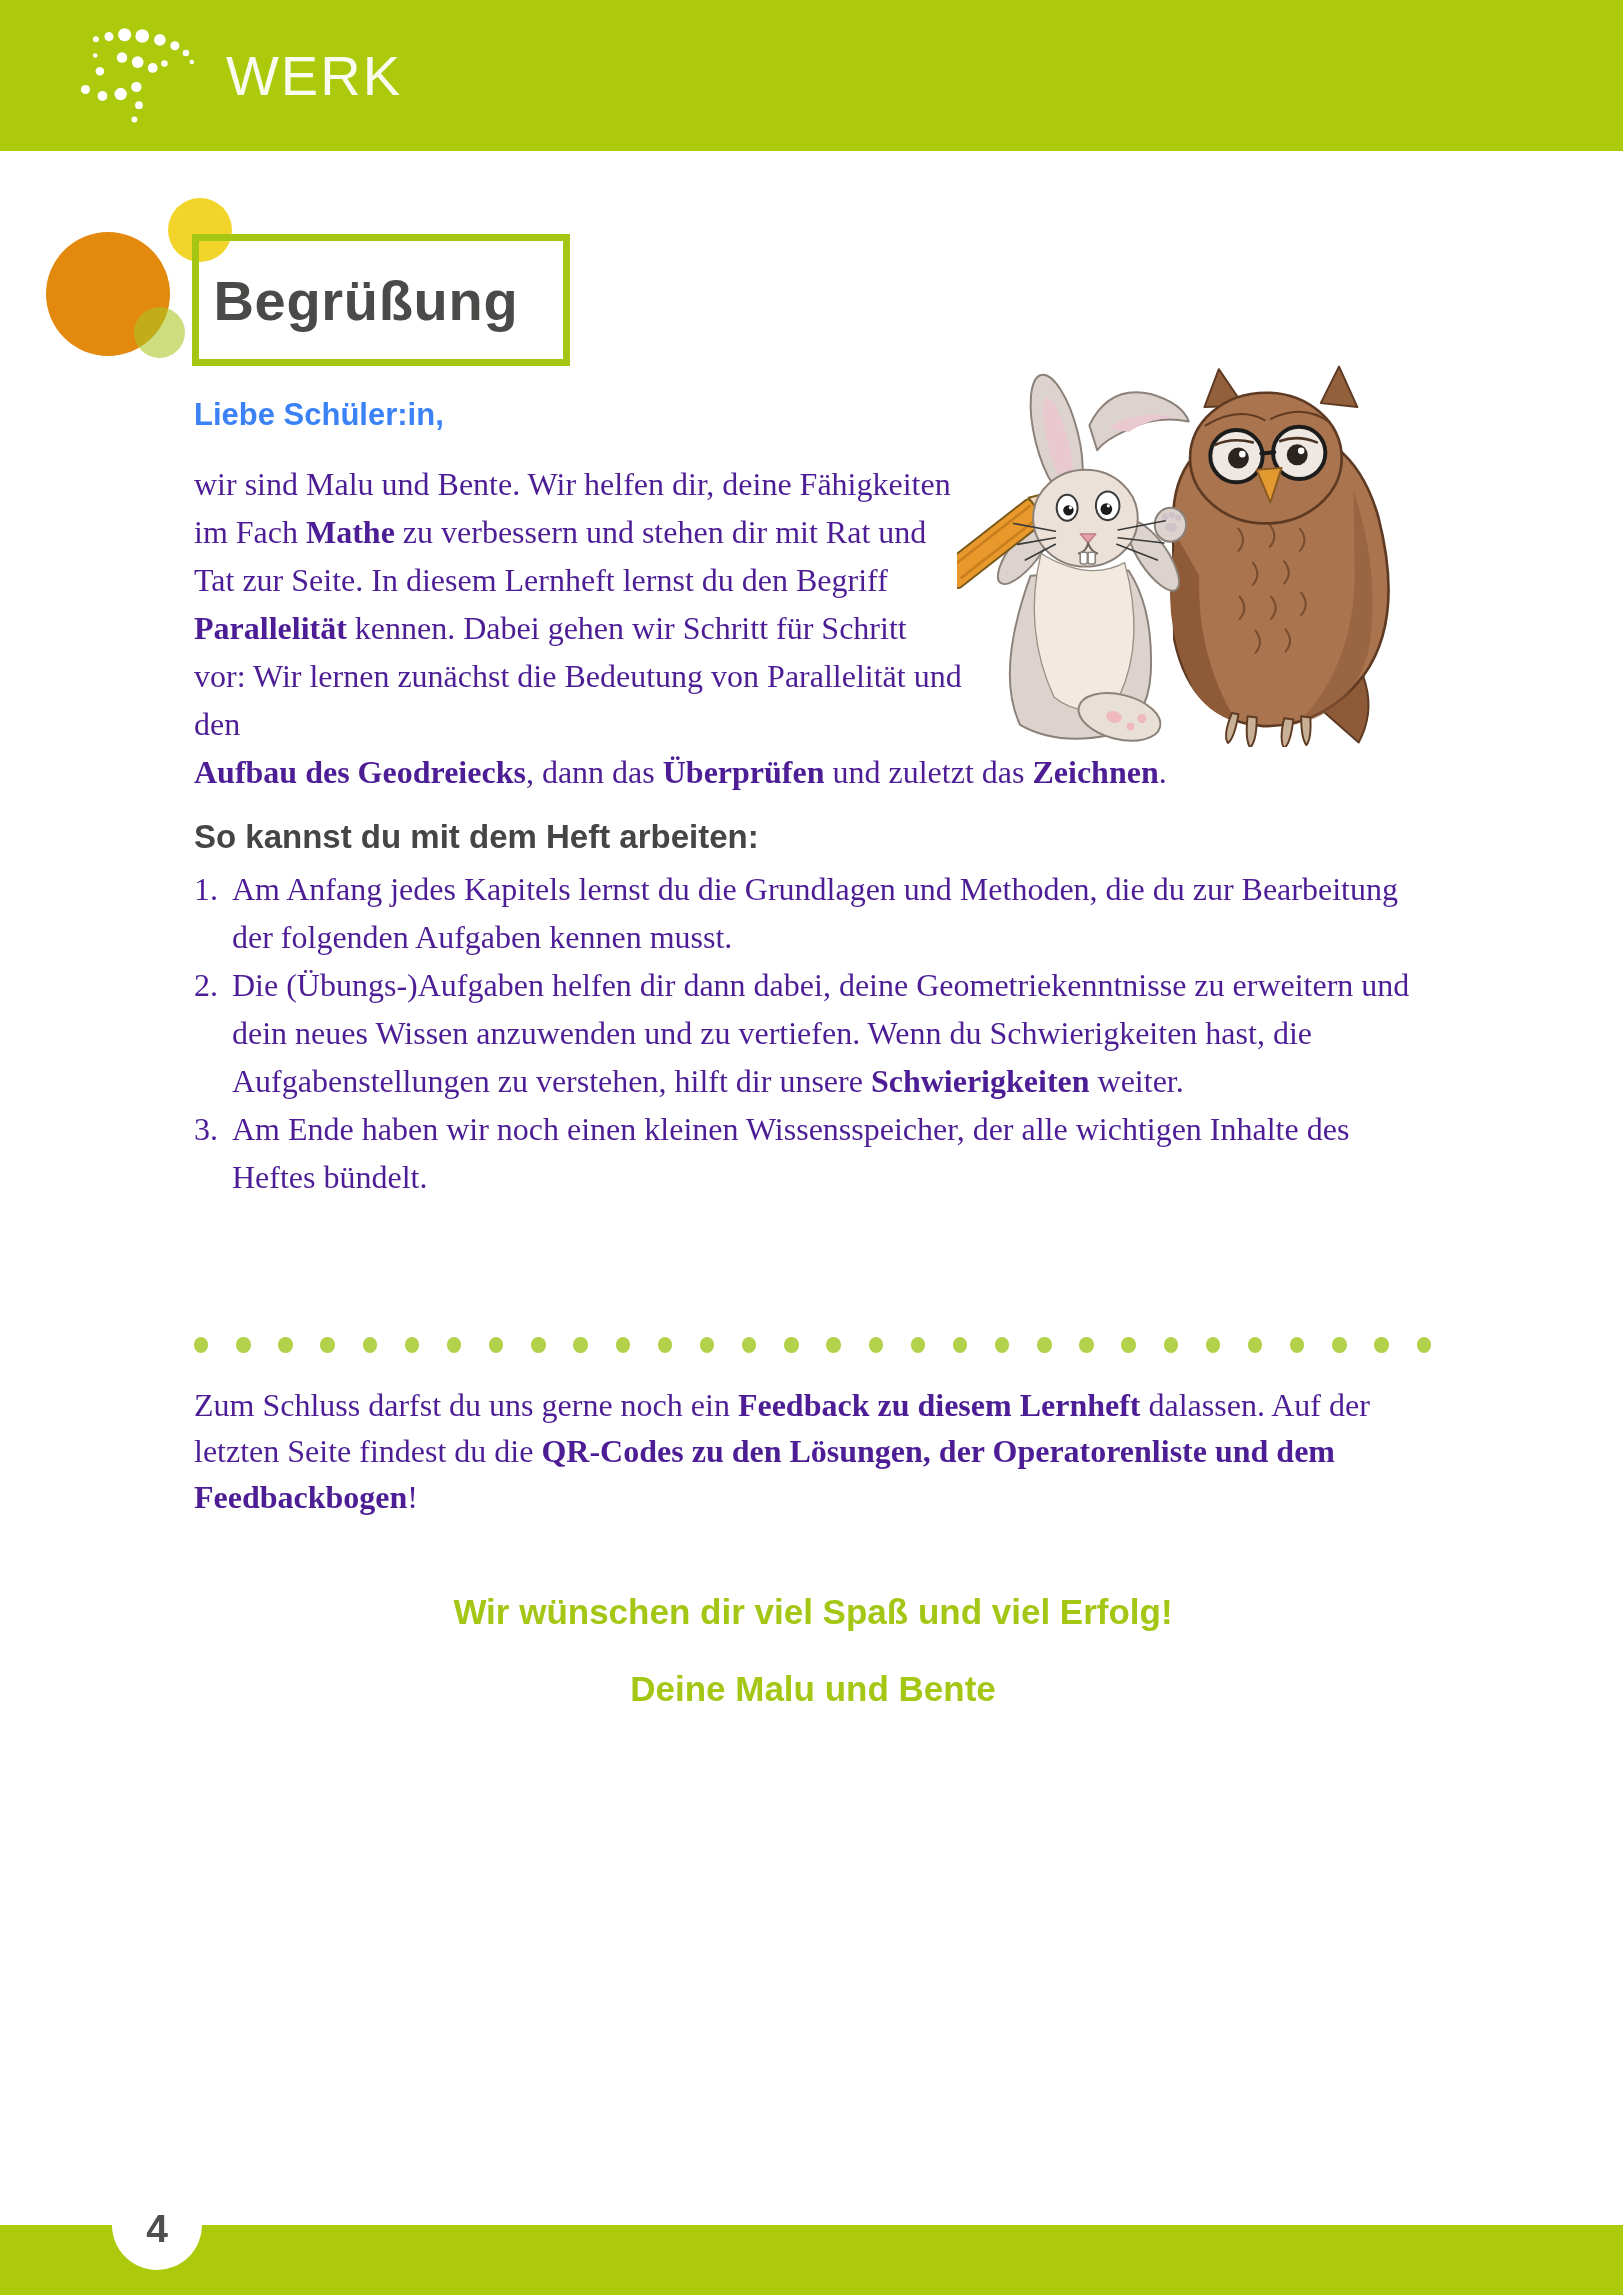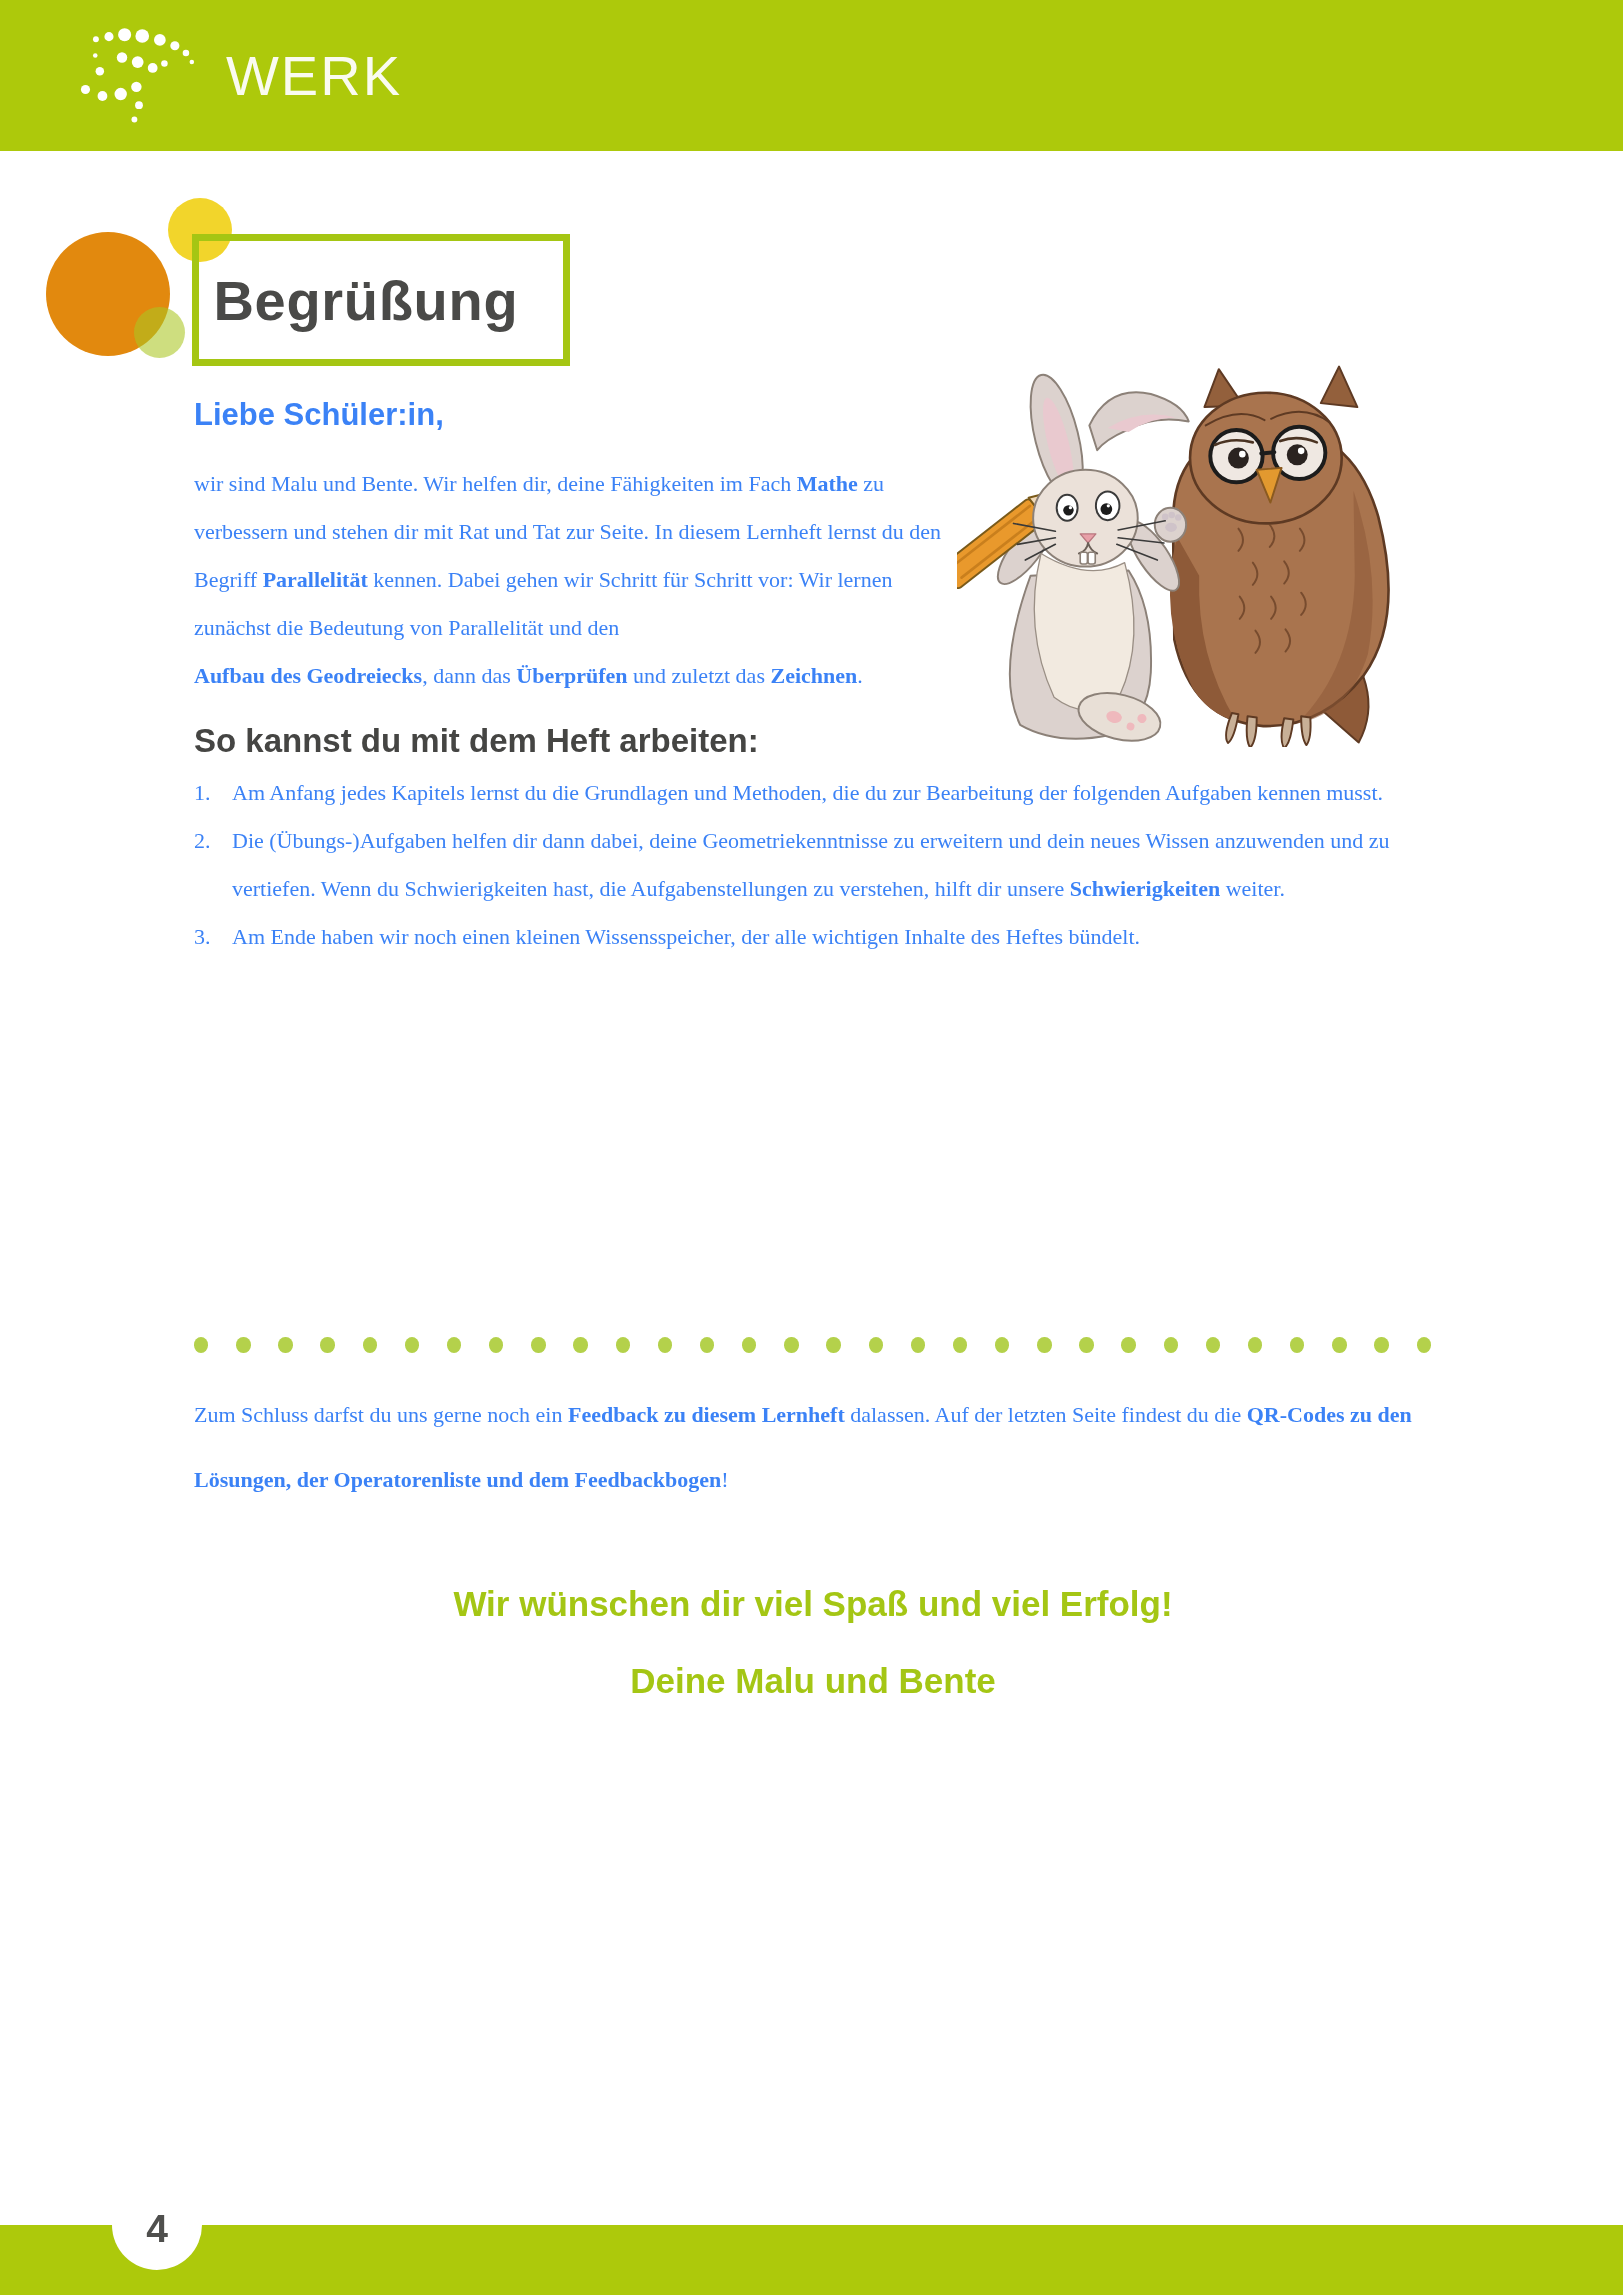--- a/index.html
+++ b/index.html
@@ -21,35 +21,35 @@
   .c-green{left:134px;top:307px;width:51px;height:51px;background:rgba(170,198,35,0.58);z-index:3;}
   .title-box{position:absolute;left:192px;top:234px;width:378px;height:132px;box-sizing:border-box;
              border:7.2px solid #A5C613;z-index:4;display:flex;align-items:center;}
   .title-box h1{margin:0 0 0 14.4px;font-family:"Liberation Sans",sans-serif;font-weight:bold;
                 font-size:56px;letter-spacing:0.7px;color:#4A4A48;}
 
   
   .content{position:absolute;left:194px;top:397px;width:1238px;}
   .salutation{font-family:"Liberation Sans",sans-serif;font-weight:bold;font-size:31px;
               color:#3b82f6;margin:0 0 27px 0;}
-  .bodytext{font-size:22px;line-height:48px;color:#3b82f6;}
+  .bodytext{font-size:32px;line-height:48px;color:#4c1d95;}
   .b{font-weight:bold;}
   .intro-p1{width:769px;margin:0;}
   .intro-p2{width:1021px;margin:0;}
   .howto-h{font-family:"Liberation Sans",sans-serif;font-weight:bold;font-size:33px;
            color:#454543;margin:22px 0 9.2px 0;}
   .howto-list{margin:0;}
   .li{display:flex;}
   .li .num{flex:none;width:38px;}
   .li .li-text{flex:1;}
 
   .lower{position:absolute;left:194px;top:1337px;width:1238px;}
   .divider{display:flex;justify-content:space-between;width:1237px;height:15.7px;}
   .divider .dot{width:14.4px;height:15.7px;border-radius:50%;background:#B4D14B;}
-  .closing{margin:29px 0 0 0;line-height:65px;width:1238px;}
+  .closing{margin:29px 0 0 0;line-height:46px;width:1238px;}
   .wish1{margin:72px 0 0 0;text-align:center;font-family:"Liberation Sans",sans-serif;
          font-weight:bold;font-size:35px;color:#A4C614;}
   .wish2{margin:37px 0 0 0;text-align:center;font-family:"Liberation Sans",sans-serif;
          font-weight:bold;font-size:35px;color:#A4C614;}
 
   
   .mascots{position:absolute;left:957px;top:360px;width:453px;height:387px;z-index:1;}
 
   
   .footbar{position:absolute;left:0;top:2225px;width:1623px;height:71px;background:#ADC90B;}

